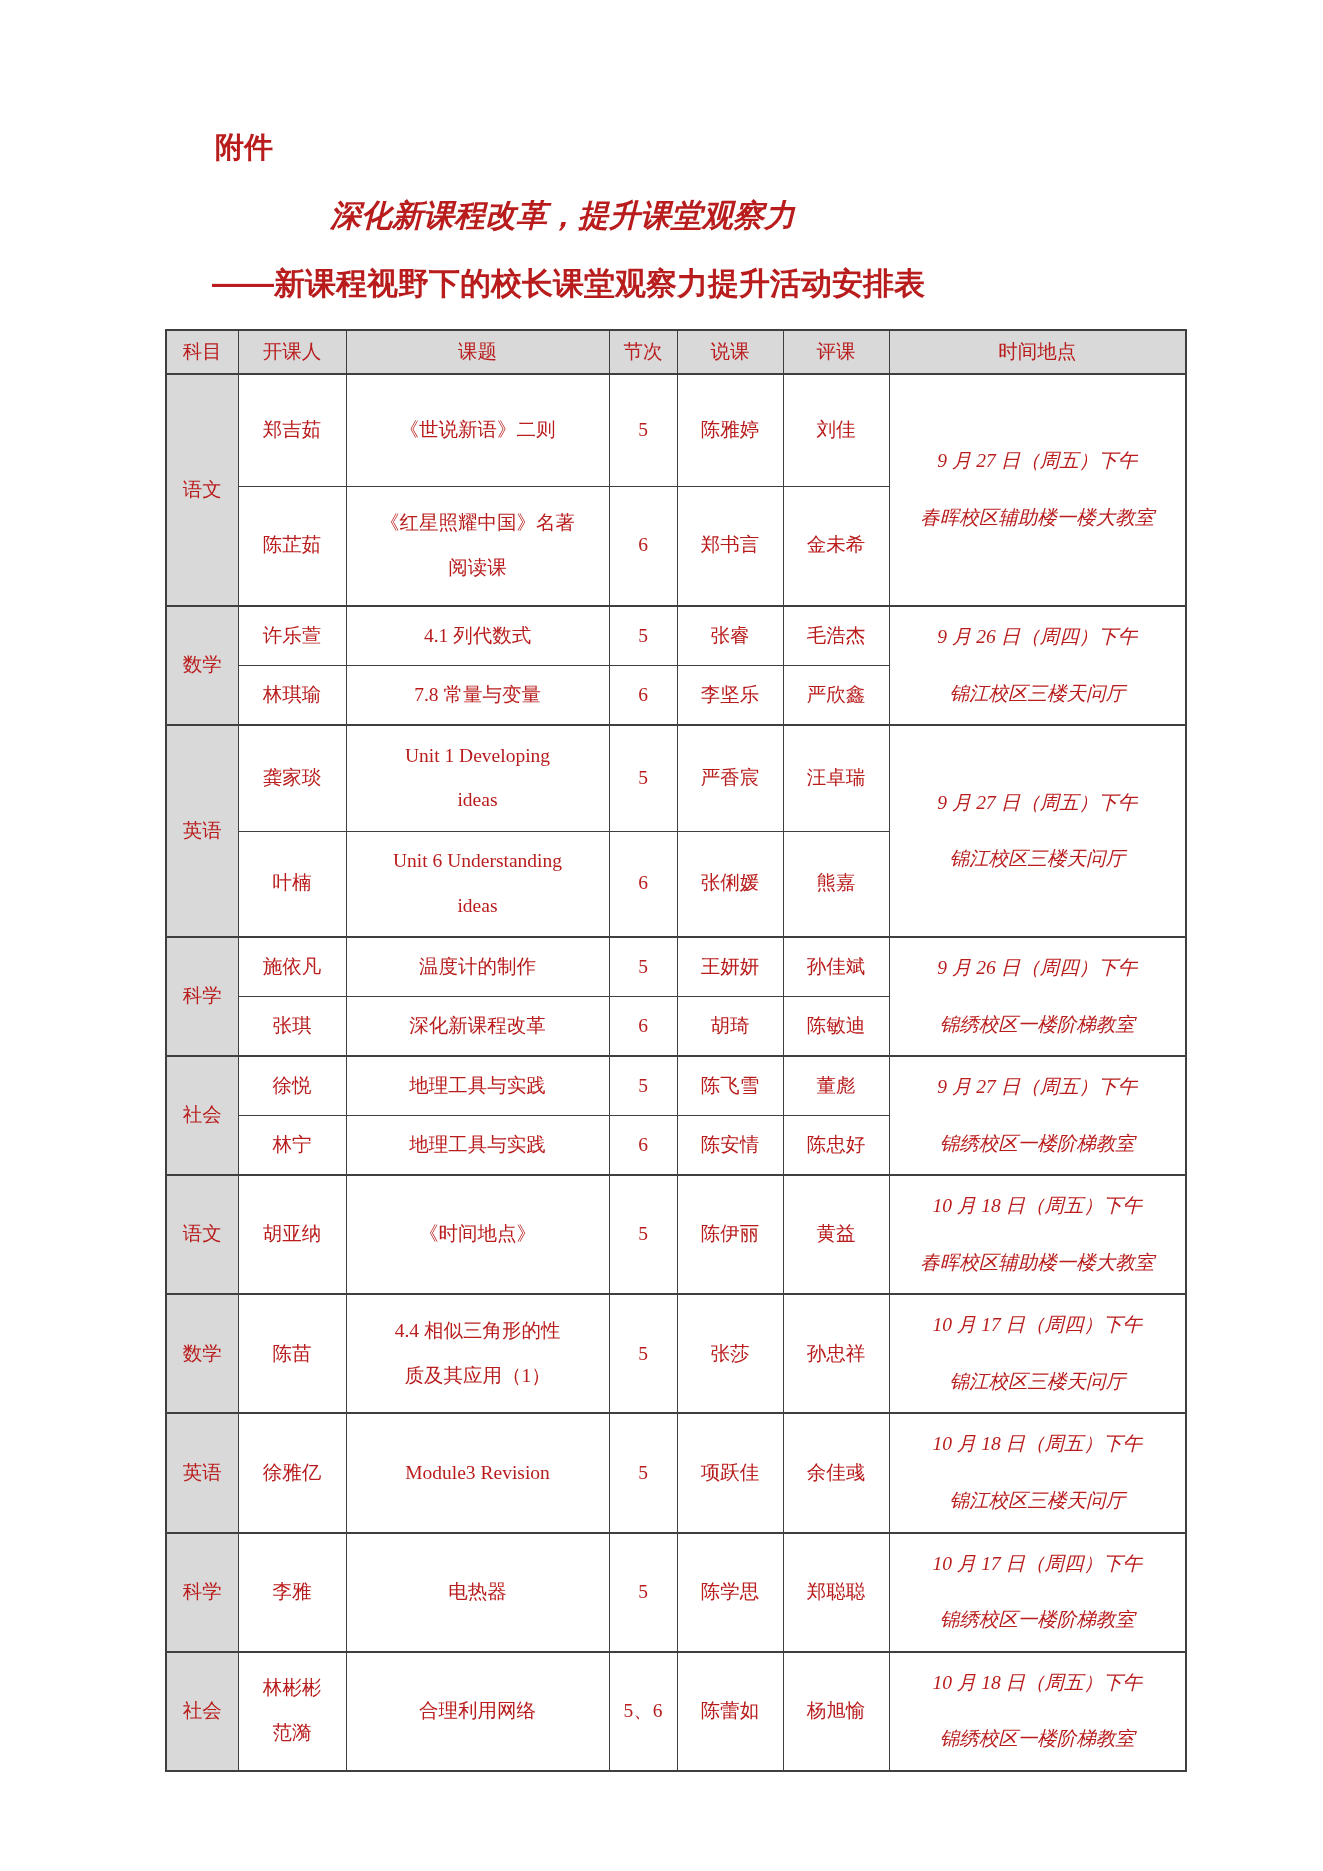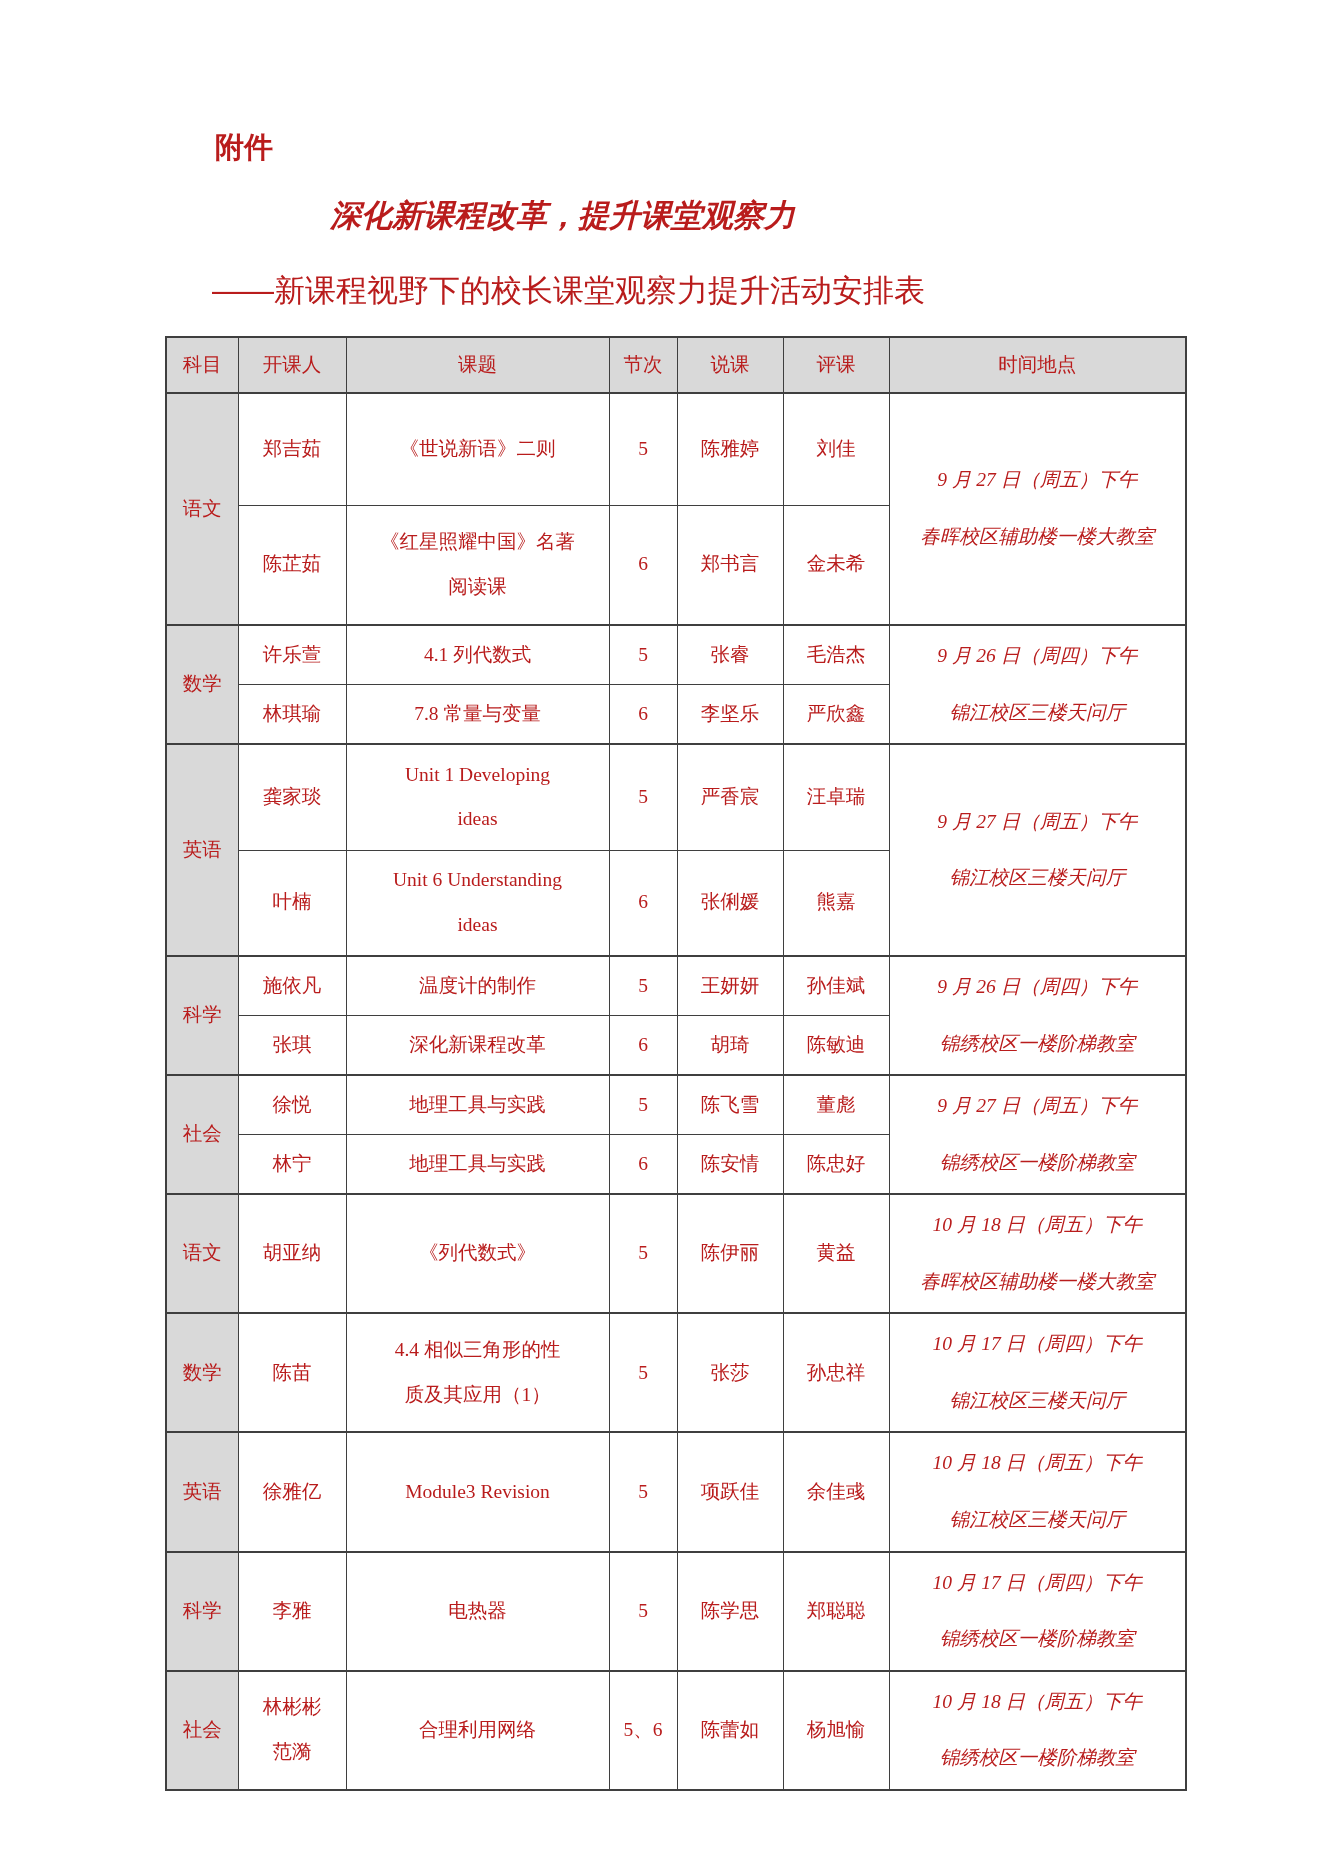--- a/index.html
+++ b/index.html
@@ -23,24 +23,24 @@
   .doc-title {
     font-family: "Liberation Sans", "DejaVu Sans", sans-serif;
     font-weight: bold;
     font-size: 31px;
     margin-left: 165px;
     margin-top: 27px;
     font-style: italic;
   }
   .doc-subtitle {
     font-family: "Liberation Sans", "DejaVu Sans", sans-serif;
-    font-weight: normal;
+    font-weight: bold;
     font-size: 31px;
     margin-left: 47px;
-    margin-top: 33px;
+    margin-top: 26px;
   }
   table.schedule {
     border-collapse: collapse;
     table-layout: fixed;
     width: 1020px;
     margin-top: 24px;
     border: 2px solid #3f3f3f;
   }
   table.schedule td, table.schedule th {
     border: 1px solid #3f3f3f;
@@ -48,21 +48,21 @@
     vertical-align: middle;
     font-size: 19.5px;
     font-weight: normal;
     line-height: 2.3;
     padding: 2px 6px;
     box-sizing: border-box;
     overflow: hidden;
   }
   table.schedule thead th {
     background: #d9d9d9;
-    height: 56px;
+    height: 44px;
     line-height: 1.4;
     border-bottom: 2px solid #3f3f3f;
   }
   td.subj {
     background: #d9d9d9;
   }
   tr.grp-top td { border-top: 2px solid #3f3f3f; }
   td.pre { white-space: pre-line; }
   td.timecell { line-height: 2.9; font-style: italic; }
   .time-line, .place-line { line-height: 2.9; }
@@ -197,21 +197,21 @@
         <td class="pre">林宁</td>
         <td class="pre">地理工具与实践</td>
         <td>6</td>
         <td>陈安情</td>
         <td>陈忠好</td>
       </tr>
 
       <tr class="grp-top" style="height:106px">
         <td class="subj">语文</td>
         <td class="pre">胡亚纳</td>
-        <td class="pre">《列代数式》</td>
+        <td class="pre">《时间地点》</td>
         <td>5</td>
         <td>陈伊丽</td>
         <td>黄益</td>
         <td class="timecell">
           <div class="time-line">10 月 18 日（周五）下午</div>
           <div class="place-line">春晖校区辅助楼一楼大教室</div>
         </td>
       </tr>
 
       <tr class="grp-top" style="height:100px">

